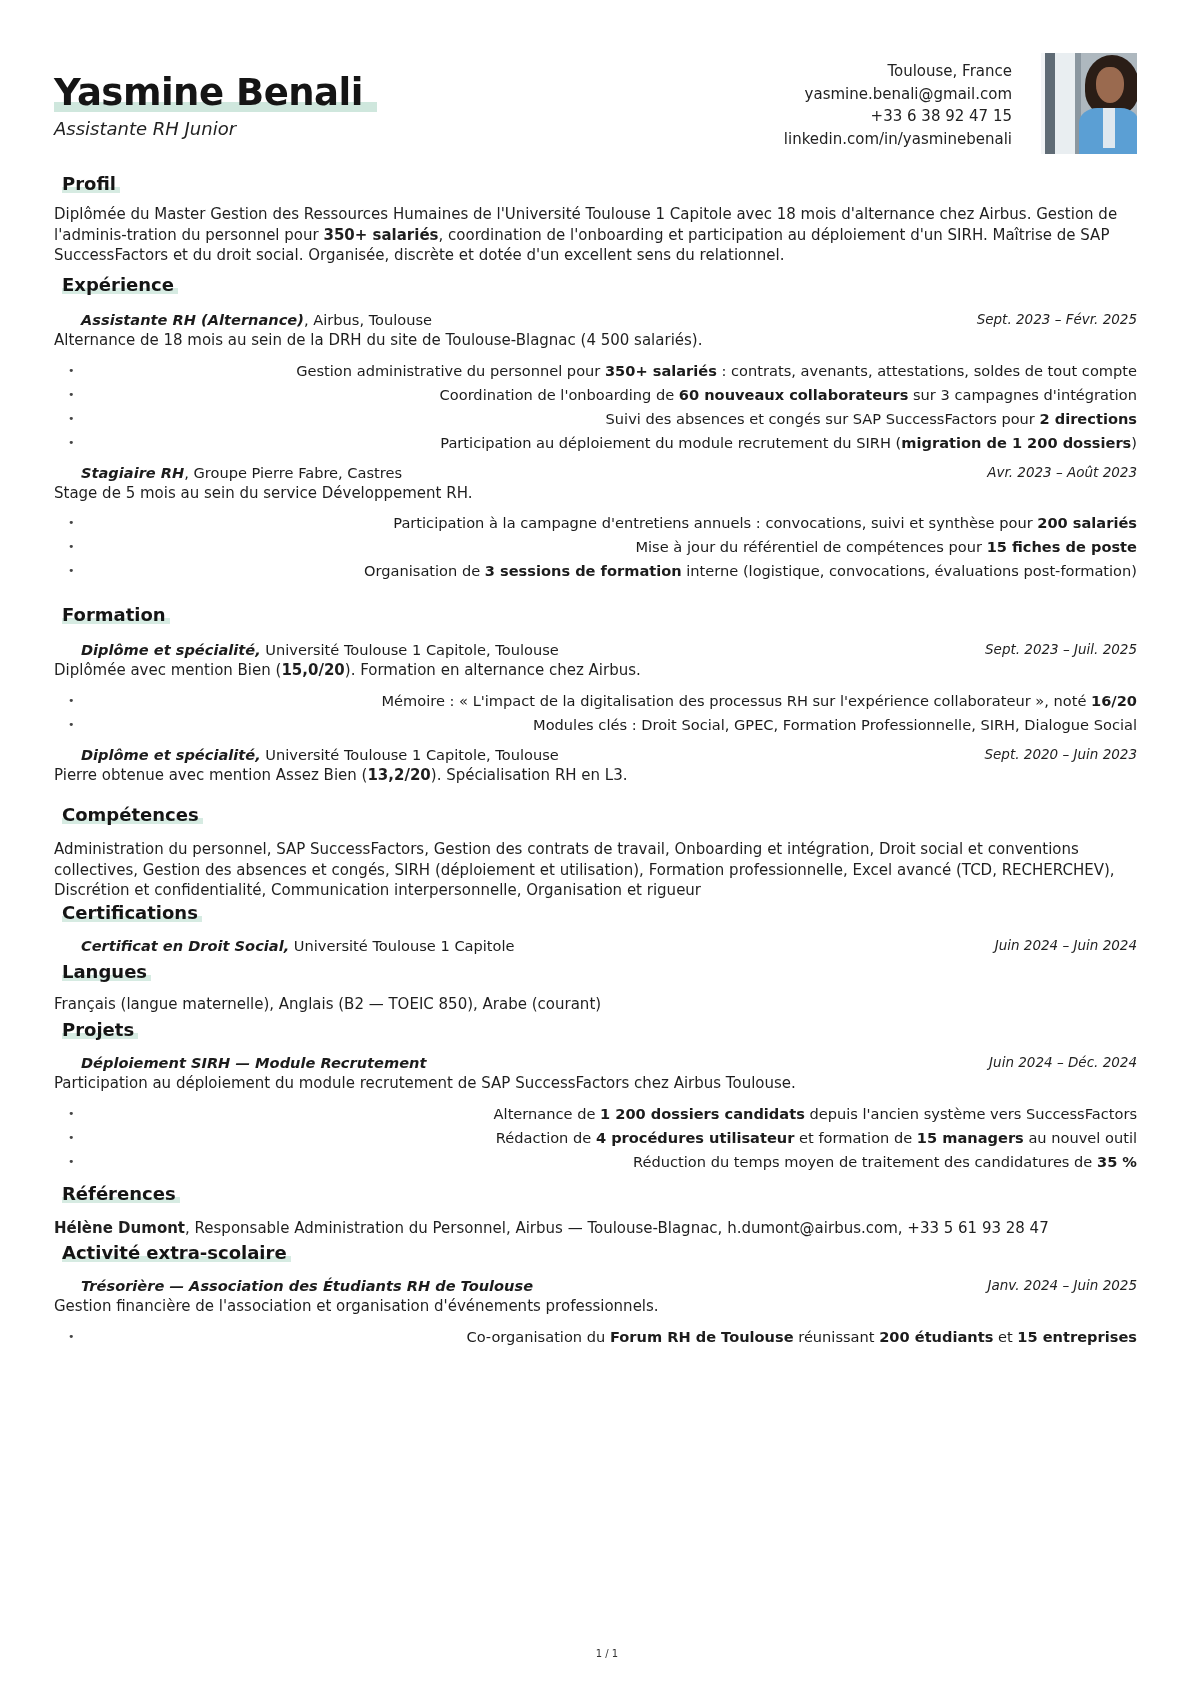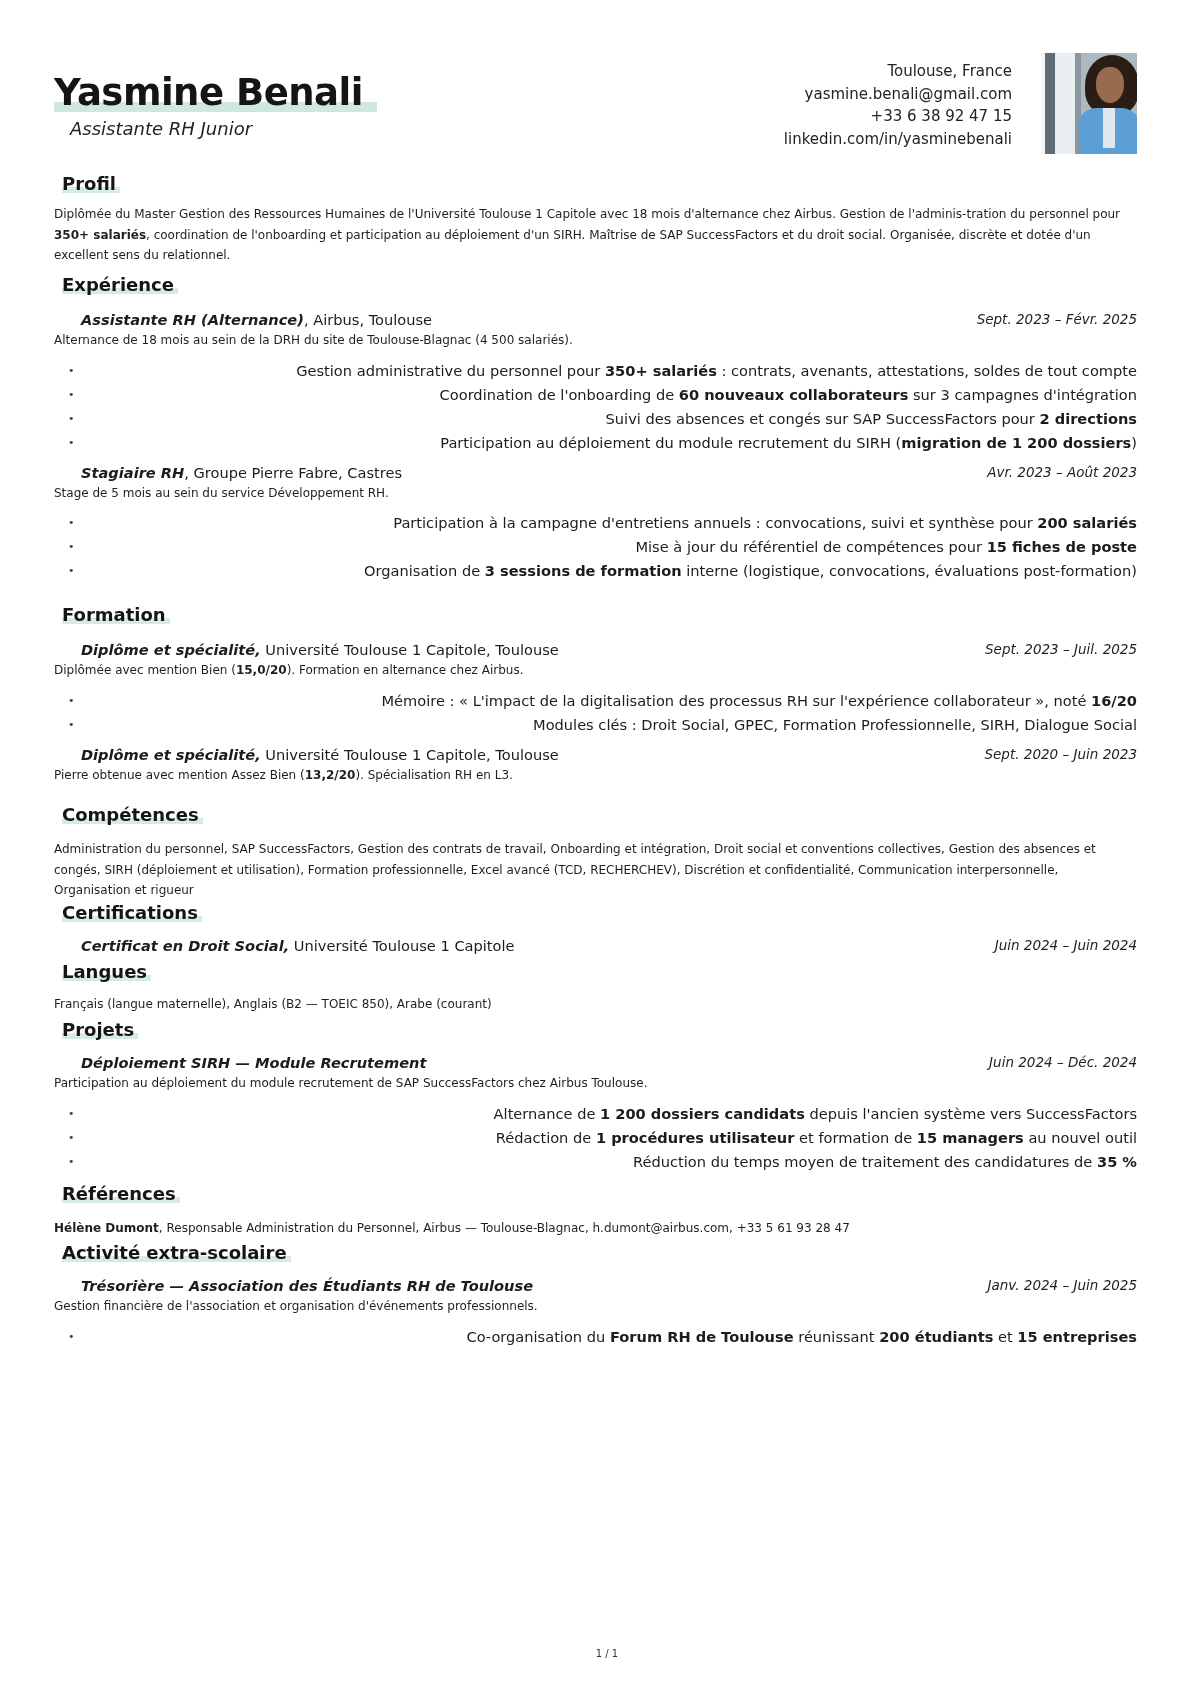--- a/index.html
+++ b/index.html
@@ -10,42 +10,42 @@
   }
   .page { position: absolute; left: 54px; top: 0; width: 1083px; }
   .header { position: relative; height: 160px; }
   .name {
     position: absolute; left: 0; top: 68px; margin: 0;
     font-size: 37px; font-weight: bold; letter-spacing: -0.5px; color: #151515;
     line-height: 50px;
   }
   .hl { background: linear-gradient(to top, transparent 0, transparent 2px, #cfe7dd 2px, #cfe7dd 12px, transparent 12px); padding-right: 14px; }
   .subtitle {
-    position: absolute; left: 16px; top: 118px; font-size: 18px; font-style: italic; color: #222;
+    position: absolute; left: 0; top: 118px; font-size: 18px; font-style: italic; color: #222;
   }
   .contact {
     position: absolute; right: 125px; top: 60px; text-align: right;
     font-size: 15px; line-height: 22.5px; color: #222;
   }
   .photo {
     position: absolute; right: 0; top: 53px; width: 96px; height: 101px;
     background: linear-gradient(90deg, #f2f4f6 0 4px, #5f6b75 4px 14px, #e9eef1 14px 34px, #8b97a0 34px 40px, #aeb8bf 40px 96px);
     overflow: hidden;
   }
   .photo .hair { position: absolute; left: 44px; top: 2px; width: 54px; height: 60px; background: #2a1d16; border-radius: 50% 50% 40% 40%; }
   .photo .face { position: absolute; left: 55px; top: 14px; width: 28px; height: 36px; background: #9a6a4f; border-radius: 45% 45% 50% 50%; }
   .photo .jacket { position: absolute; left: 38px; top: 55px; width: 60px; height: 50px; background: #5b9fd4; border-radius: 30% 30% 0 0; }
   .photo .shirt { position: absolute; left: 62px; top: 55px; width: 12px; height: 40px; background: #dfe8ef; }
 
   .section-title {
     font-size: 18px; font-weight: bold; margin: 8px; color: #151515; display: inline-block;
     line-height: 24px;
   }
   .section-title .hl { padding-right: 4px; background: linear-gradient(to top, transparent 0, transparent 1px, #d6ebe2 1px, #d6ebe2 7px, transparent 7px); }
-  .text { font-size: 12px; line-height: 20.5px; color: #1f1f1f; }
+  .text { font-size: 15px; line-height: 20.5px; color: #1f1f1f; }
   .entry-head { position: relative; font-size: 14.6px; line-height: 21px; }
   .entry-head .role { font-weight: bold; font-style: italic; margin-left: 27px; }
   .entry-head .date { position: absolute; right: 0; top: 0; font-style: italic; font-size: 13.5px; color: #222; }
   ul.bullets { list-style: none; margin: 8px 0 0 0; padding: 0 0 0 14px; text-align: right; }
   ul.bullets li { font-size: 14.6px; line-height: 24px; position: relative; padding-left: 16px; }
   ul.bullets li::before { content: "•"; position: absolute; left: 0; top: 0; font-size: 11px; color: #444; }
   b { font-weight: bold; }
   .sec { position: absolute; left: 0; width: 1083px; }
   .footer { position: absolute; left: 0; width: 1190px; top: 1648px; text-align: center; font-size: 10px; color: #333; margin-left: 12px; }
 </style>
@@ -149,21 +149,21 @@
 
   <div class="sec" style="top:1010px">
     <h2 class="section-title"><span class="hl">Projets</span></h2>
     <div class="entry-head" style="margin-top:2px">
       <span class="role">Déploiement SIRH — Module Recrutement</span>
       <span class="date">Juin 2024 – Déc. 2024</span>
     </div>
     <div class="text">Participation au déploiement du module recrutement de SAP SuccessFactors chez Airbus Toulouse.</div>
     <ul class="bullets">
       <li><span>Alternance de </span><b>1 200 dossiers candidats</b><span> depuis l'ancien système vers SuccessFactors</span></li>
-      <li><span>Rédaction de </span><b>1 procédures utilisateur</b><span> et formation de </span><b>15 managers</b><span> au nouvel outil</span></li>
+      <li><span>Rédaction de </span><b>4 procédures utilisateur</b><span> et formation de </span><b>15 managers</b><span> au nouvel outil</span></li>
       <li><span>Réduction du temps moyen de traitement des candidatures de </span><b>35 %</b></li>
     </ul>
   </div>
 
   <div class="sec" style="top:1174px">
     <h2 class="section-title"><span class="hl">Références</span></h2>
     <div class="text" style="margin-top:4px"><b>Hélène Dumont</b><span>, Responsable Administration du Personnel, Airbus — Toulouse-Blagnac, h.dumont@airbus.com, +33 5 61 93 28 47</span></div>
   </div>
 
   <div class="sec" style="top:1233px">

